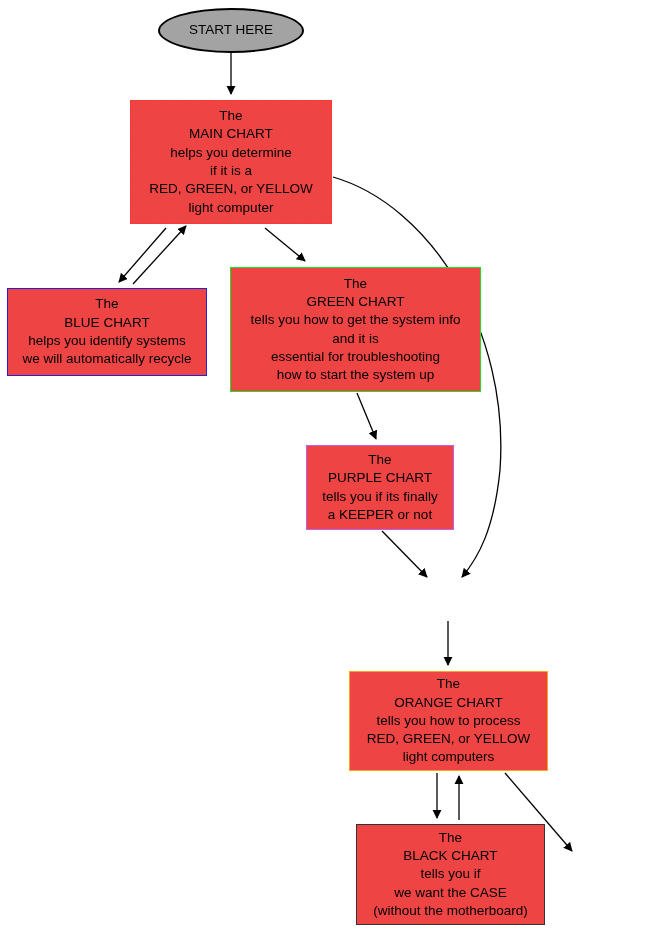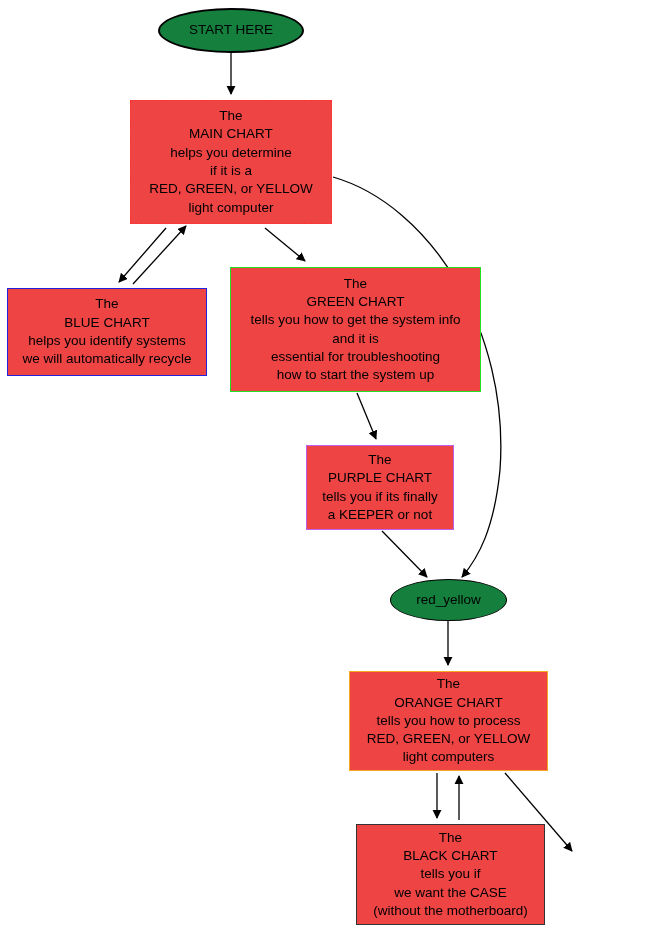--- a/index.html
+++ b/index.html
@@ -31,21 +31,21 @@
     text-align: center;
     color: #000000;
     font-size: 13.5px;
     line-height: 18.3px;
     white-space: pre;
     background: transparent;
   }
   .box { background: #ef4444; }
   .ellipse {
     border-radius: 50%;
-    background: #15803d;
+    background: #a3a3a3;
   }
   .terminator { border: 2.6px solid #000000; }
   .thin-ellipse { border: 1px solid #000000; }
 </style>
 </head>
 <body>
 
 <div id="canvas">
 
   <svg id="edges" viewBox="0 0 652 933">
@@ -88,21 +88,20 @@
 tells you how to get the system info
 and it is
 essential for troubleshooting
 how to start the system up</div>
 
   <div class="node box" style="left: 306px; top: 445px; width: 148px; height: 85px; border: 1.6px solid rgb(191, 95, 239);">The
 PURPLE CHART
 tells you if its finally
 a KEEPER or not</div>
 
-  <div class="node ellipse thin-ellipse" style="left: 390px; top: 579px; width: 117px; height: 42px;">red_yellow</div>
 
   <div class="node box" style="left: 349px; top: 671px; width: 199px; height: 100px; border: 1.6px solid rgb(245, 166, 35);">The
 ORANGE CHART
 tells you how to process
 RED, GREEN, or YELLOW
 light computers</div>
 
   <div class="node box" style="left: 356px; top: 824px; width: 189px; height: 101px; border: 1.6px solid rgb(51, 51, 51);">The
 BLACK CHART
 tells you if

